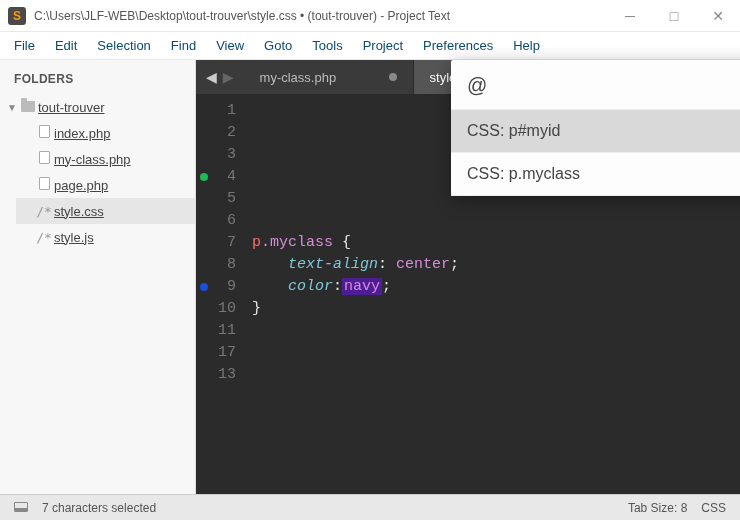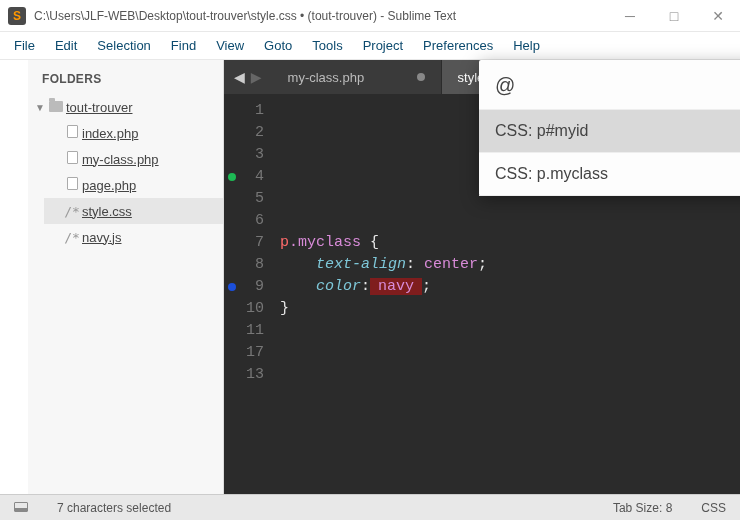--- a/index.html
+++ b/index.html
@@ -7,21 +7,21 @@
 
 .titlebar { height: 32px; background: #fff; display: flex; align-items: center; padding: 0 0 0 8px; border-bottom: 1px solid #e8e8e8; }
 .titlebar .icon { width: 18px; height: 18px; background: #4a4a4a; border-radius: 3px; margin-right: 8px; display: flex; align-items: center; justify-content: center; color: #ff9800; font-weight: bold; font-size: 12px; }
 .titlebar .title { flex: 1; color: #555; font-size: 12px; }
 .titlebar .winbtns { display: flex; }
 .titlebar .winbtn { width: 44px; height: 32px; display: flex; align-items: center; justify-content: center; color: #888; font-size: 14px; cursor: pointer; }
 
 .menubar { height: 28px; display: flex; align-items: center; padding: 0 4px; border-bottom: 1px solid #e8e8e8; }
 .menubar .menuitem { padding: 4px 10px; color: #0c4a6e; cursor: pointer; font-size: 13px; }
 
-.main { flex: 1; display: flex; min-height: 0; background: #e8e8e8; margin-left: 28px; }
+.main { flex: 1; display: flex; min-height: 0; background: #e8e8e8; }
 
 .sidebar { width: 196px; background: #f7f7f7; border-right: 1px solid #ddd; padding: 6px 0 0 0; }
 .sidebar .heading { font-size: 12px; font-weight: bold; color: #555; padding: 6px 14px 8px; letter-spacing: .3px; }
 .tree { font-size: 13px; }
 .tree .row { display: flex; align-items: center; height: 26px; padding-left: 6px; cursor: pointer; }
 .tree .row.sel { background: #e6e6e6; }
 .tree .arrow { width: 12px; color: #888; font-size: 10px; text-align: center; }
 .tree .ficon { width: 20px; text-align: center; color: #999; font-size: 13px; }
 .tree .label { color: #444; text-decoration: underline; }
 .tree .child { padding-left: 16px; }
@@ -46,41 +46,41 @@
 .gutter .ln { height: 22px; line-height: 22px; position:relative; }
 .gutter .mark { position:absolute; left:4px; top:7px; width:8px; height:8px; border-radius:50%; }
 .gutter .mark.green { background:#1db954; }
 .gutter .mark.blue { background:#1b4fdb; }
 .codebody { flex:1; padding: 6px 0 0 8px; color:#d8d8d8; position:relative; }
 .codebody .line { height: 22px; line-height: 22px; white-space: pre; }
 .c-sel   { color:#ff6b6b; }
 .c-punc  { color:#e8e8e8; }
 .c-prop  { color:#7ec7d8; font-style: italic; }
 .c-val   { color:#d88bd8; }
-.c-hl    { background:#7f1d1d; color:#d88bd8; padding:0 8px; }
+.c-hl    { background:#4c1d95; color:#d88bd8; padding:0 2px; }
 
 .popup { position:absolute; top:0; left:255px; width:432px; background:#fdfdfd; box-shadow: 0 4px 18px rgba(0,0,0,.35); border-radius:2px; font-family: "Segoe UI", sans-serif; z-index: 50; }
 .popup .search { padding: 14px 16px 12px; font-size: 20px; color:#444; border-bottom:1px solid #eee; }
 .popup .opt { padding: 12px 16px; font-size: 16px; color:#444; border-bottom:1px solid #eee; cursor:pointer; }
 .popup .opt.sel { background:#d9d9d9; }
 
-.status { height: 26px; background: #e8e8e8; border-top:1px solid #ccc; display:flex; align-items:center; padding: 0 14px; color:#555; font-size:12px; gap:29px; }
+.status { height: 26px; background: #e8e8e8; border-top:1px solid #ccc; display:flex; align-items:center; padding: 0 14px; color:#555; font-size:12px; gap:14px; }
 .status .spacer { flex:1; }
 .status .field { cursor:pointer; }
 .glyph-panel { display:inline-block; width:14px; height:10px; border:1.5px solid #888; border-radius:1px; position:relative; }
 .glyph-panel::after { content:""; position:absolute; left:0; bottom:0; width:100%; height:3px; background:#888; }
 </style>
 </head>
 <body>
 
 <div class="titlebar">
   <div class="icon">
       <span>S</span>
     </div>
-  <div class="title">C:\Users\JLF-WEB\Desktop\tout-trouver\style.css • (tout-trouver) - Sublime Text</div>
+  <div class="title">C:\Users\JLF-WEB\Desktop\tout-trouver\style.css • (tout-trouver) - Project Text</div>
   <div class="winbtns">
     <div class="winbtn">─</div>
     <div class="winbtn">□</div>
     <div class="winbtn">✕</div>
   </div>
 </div>
 
 <div class="menubar">
   <div class="menuitem">File</div>
   <div class="menuitem">Edit</div>
@@ -121,21 +121,21 @@
           <span class="label">page.php</span>
         </div>
         <div class="row sel">
           <span class="arrow"></span>
           <span class="ficon glyph-code">/*</span>
           <span class="label">style.css</span>
         </div>
         <div class="row">
           <span class="arrow"></span>
           <span class="ficon glyph-code">/*</span>
-          <span class="label">navy.js</span>
+          <span class="label">style.js</span>
         </div>
       </div>
     </div>
   </div>
 
   <div class="editor-area">
 
     <div class="tabstrip">
       <div class="navarrows">
         <span>◀</span>

